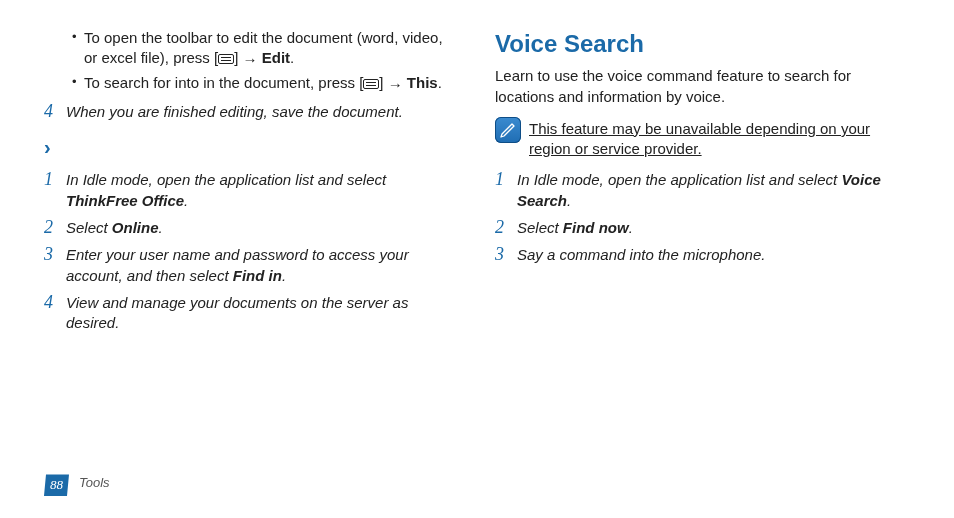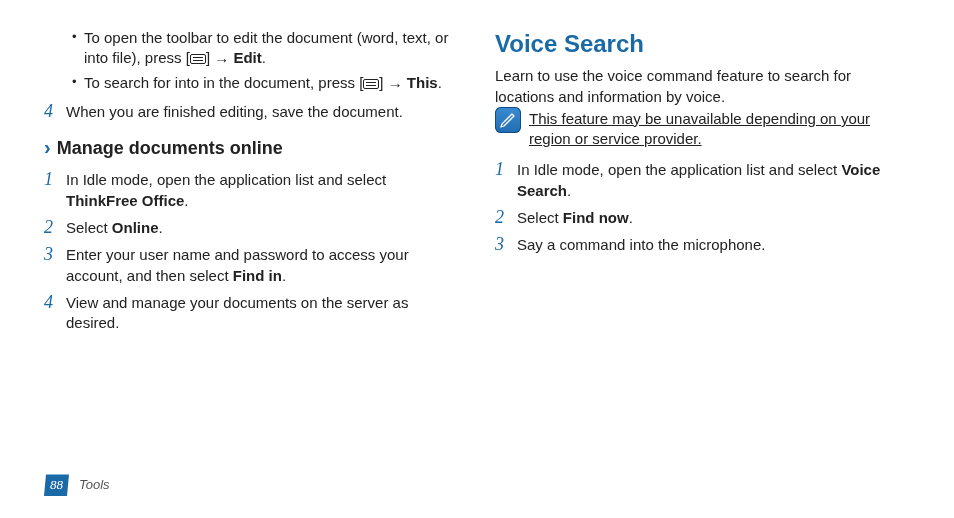--- a/index.html
+++ b/index.html
@@ -48,20 +48,21 @@
     font-style: italic;
     font-family: Georgia, "Times New Roman", serif;
     font-size: 18px;
     color: #1b6aa8;
     line-height: 1.2;
     text-align: left;
   }
   .step-text {
     flex: 1;
     padding-top: 1px;
+    font-style: italic;
   }
   .subhead {
     font-size: 18px;
     font-weight: bold;
     margin: 12px 0 8px 0;
     display: flex;
     align-items: center;
   }
   .chevron {
     color: #1b6aa8;
@@ -69,20 +70,21 @@
     font-weight: bold;
     margin-right: 6px;
   }
   .mainhead {
     color: #1b6aa8;
     font-size: 24px;
     font-weight: bold;
     margin-bottom: 6px;
   }
   .intro {
+    margin-bottom: 10px;
   }
   .note {
     display: flex;
     margin-bottom: 10px;
     text-decoration: underline;
   }
   .note-icon {
     width: 26px;
     height: 26px;
     flex-shrink: 0;
@@ -118,21 +120,21 @@
     background: #222;
   }
   .menu-icon::before { top: 2px; }
   .menu-icon::after { top: 5px; }
   b { font-weight: bold; }
   .footer {
     position: absolute;
     bottom: 22px;
     left: 44px;
     display: flex;
-    align-items: center;
+    align-items: flex-start;
     gap: 10px;
   }
   .page-num {
     background: #1b6aa8;
     color: #fff;
     font-style: italic;
     font-family: Georgia, serif;
     font-size: 13px;
     padding: 2px 6px;
     clip-path: polygon(8% 0, 100% 0, 92% 100%, 0 100%);
@@ -147,39 +149,38 @@
 <body>
 
 <div class="page">
 
   <div class="col">
 
     <div class="bullet-list">
       <div class="bullet-item">
         <div class="bullet-dot">•</div>
         <div class="bullet-text">
-          <span>To open the toolbar to edit the document (word, text, or into file), press [</span><span class="menu-icon"></span><span>] → </span><b>Edit</b><span>.</span>
+          <span>To open the toolbar to edit the document (word, video, or excel file), press [</span><span class="menu-icon"></span><span>] → </span><b>Edit</b><span>.</span>
         </div>
       </div>
       <div class="bullet-item">
         <div class="bullet-dot">•</div>
         <div class="bullet-text">
           <span>To search for into in the document, press [</span><span class="menu-icon"></span><span>] → </span><b>This</b><span>.</span>
         </div>
       </div>
     </div>
 
     <div class="num-step">
       <div class="num">4</div>
       <div class="step-text">When you are finished editing, save the document.</div>
     </div>
 
     <div class="subhead">
       <span class="chevron">›</span>
-      <span>Manage documents online</span>
     </div>
 
     <div class="num-step">
       <div class="num">1</div>
       <div class="step-text">
         <span>In Idle mode, open the application list and select </span><b>ThinkFree Office</b><span>.</span>
       </div>
     </div>
     <div class="num-step">
       <div class="num">2</div>

